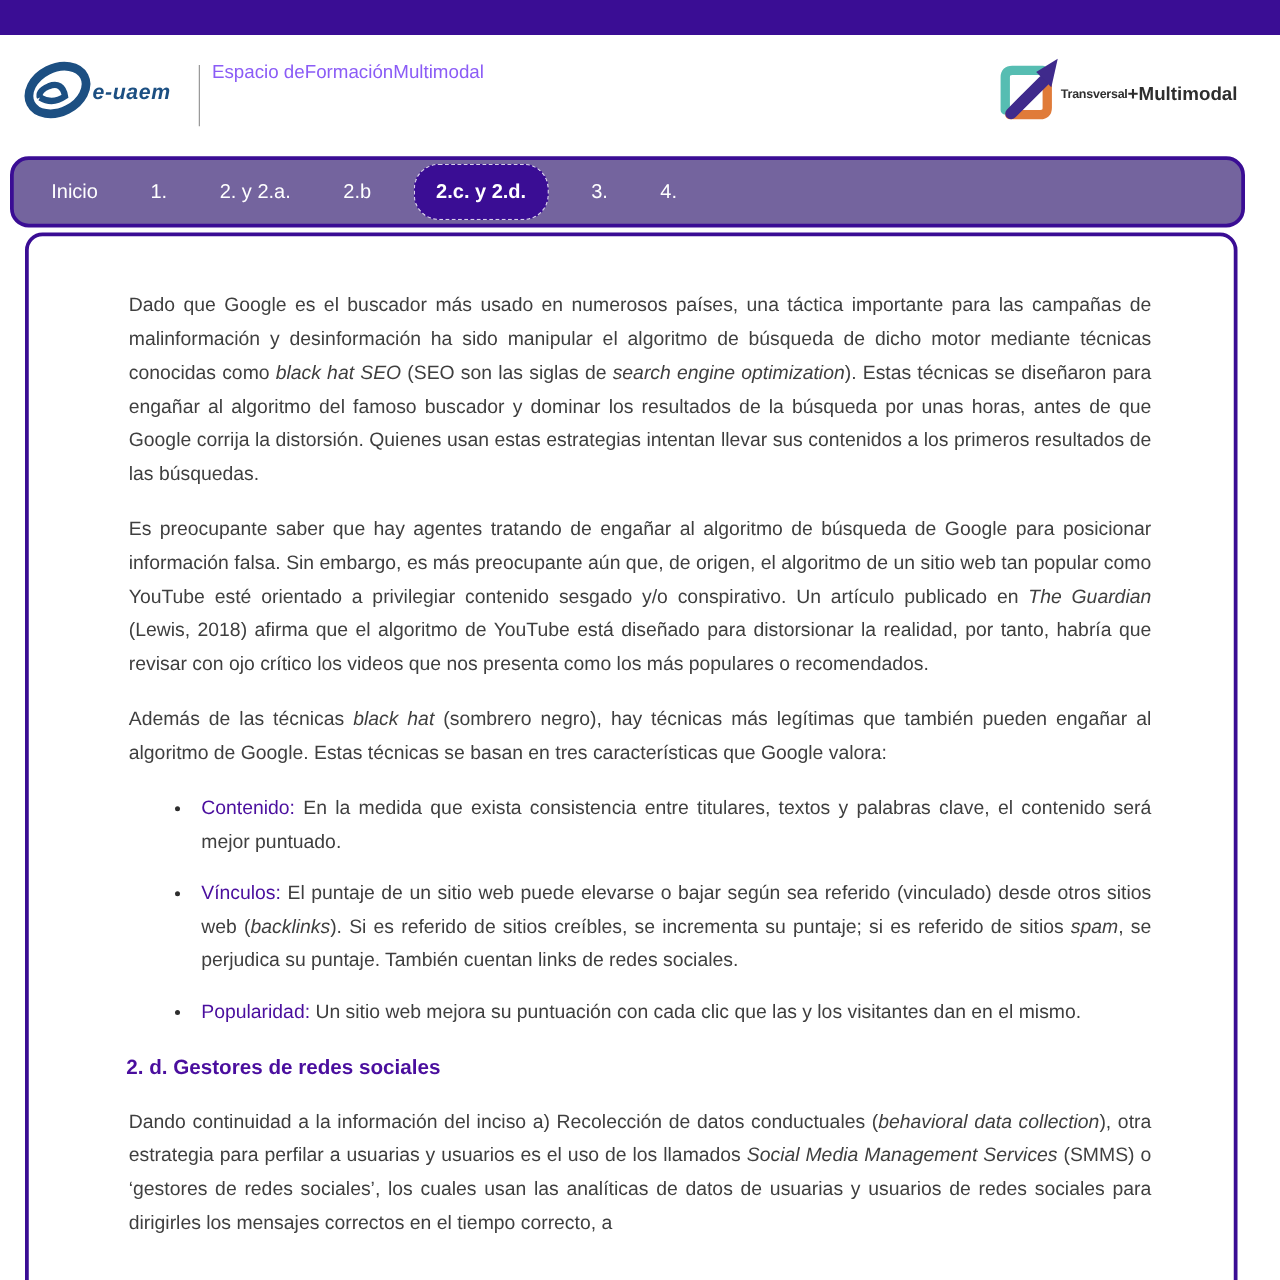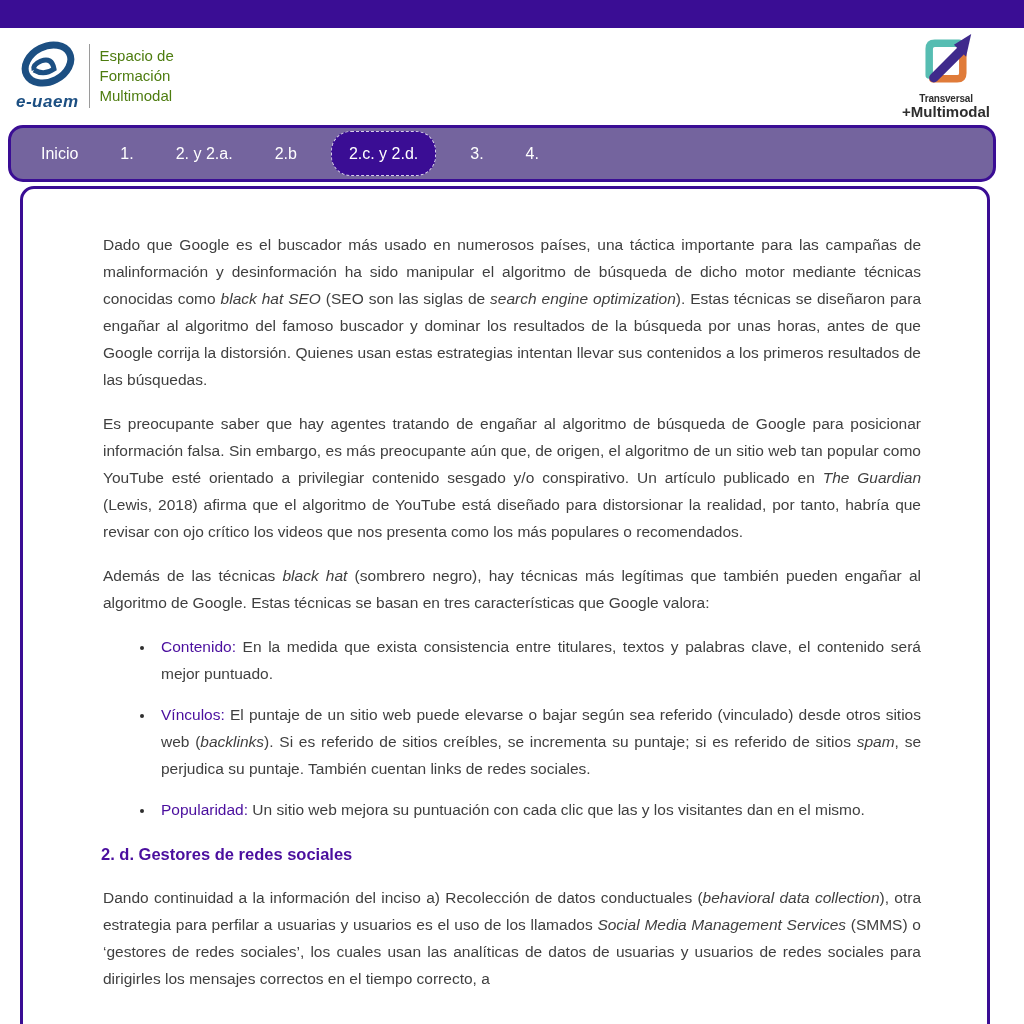--- a/index.html
+++ b/index.html
@@ -11,38 +11,38 @@
   }
   *{box-sizing:border-box;margin:0;padding:0;}
   html,body{width:1024px;height:1024px;overflow:hidden;background:#fff;
     font-family:"Liberation Sans","DejaVu Sans",sans-serif;}
   
   .topbar{height:28px;background:var(--purple-dark);width:100%;}
   
   .header{height:96px;display:flex;align-items:center;justify-content:space-between;
     padding:0 30px 0 16px;background:#fff;}
   .brand{display:flex;align-items:stretch;}
-  .brand-left{display:flex;flex-direction:column;align-items:center;padding-right:10px;}
+  .brand-left{display:flex;align-items:center;padding-right:22px;}
   .brand-word{font-size:17px;font-weight:700;font-style:italic;color:var(--logo-blue);
     letter-spacing:.5px;margin-top:-4px;}
   .brand-divider{width:1px;background:#9a9a9a;margin:4px 0;}
-  .brand-tagline{padding-left:10px;display:flex;flex-direction:column;justify-content:center;
-    font-size:15px;color:#4d7c0f;line-height:1.32;}
-  .tm-badge{display:flex;flex-direction:column;align-items:center;margin-right:4px;}
+  .brand-tagline{padding-left:10px;display:flex;flex-direction:row;justify-content:flex-start;
+    font-size:15px;color:#8b5cf6;line-height:1.32;}
+  .tm-badge{display:flex;flex-direction:row;align-items:center;margin-right:4px;}
   .tm-text{font-size:10px;font-weight:700;color:#2e2e2e;line-height:1.05;text-align:center;
     letter-spacing:-0.2px;}
   .tm-text2{font-size:15px;font-weight:700;color:#2e2e2e;line-height:1.05;text-align:center;}
   
   .nav{margin:1px 28px 0 8px;height:57px;background:var(--purple-mid);
     border:3px solid var(--purple-dark);border-radius:15px;display:flex;align-items:stretch;
     padding:0 4px 0 22px;}
   .nav-tab{color:#fff;font-size:16px;display:flex;align-items:center;padding:0 8px;
     margin-right:26px;cursor:pointer;white-space:nowrap;}
   .nav-tab.active{background:var(--purple-dark);border:1px dashed rgba(255,255,255,.8);
-    border-radius:20px;margin-top:3px;margin-bottom:3px;padding:0 17px;}
+    border-radius:20px;margin-top:3px;margin-bottom:3px;padding:0 17px;font-weight:bold;}
   
   .panel{margin:4px 34px 0 20px;border:3px solid var(--purple-dark);border-radius:14px;
     background:#fff;height:880px;padding:42px 66px 0 80px;overflow:hidden;}
   .h-section{color:var(--purple-heading);font-size:16.5px;font-weight:700;margin-bottom:24px;}
   .h-section2{color:var(--purple-heading);font-size:16.5px;font-weight:700;
     margin-top:22px;margin-bottom:20px;margin-left:-2px;}
   .para{color:var(--text);font-size:15.5px;line-height:27px;text-align:justify;
     margin-bottom:17px;}
   ul.factors{margin:4px 0 6px 52px;}
   ul.factors li{color:var(--text);font-size:15.5px;line-height:27px;text-align:justify;

